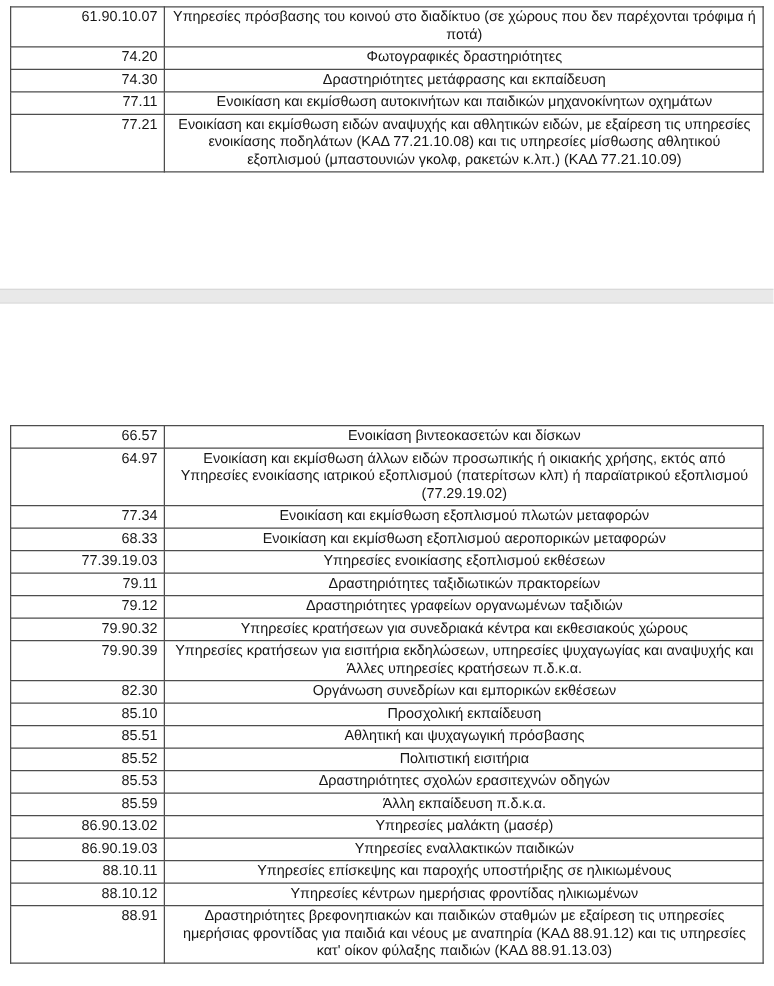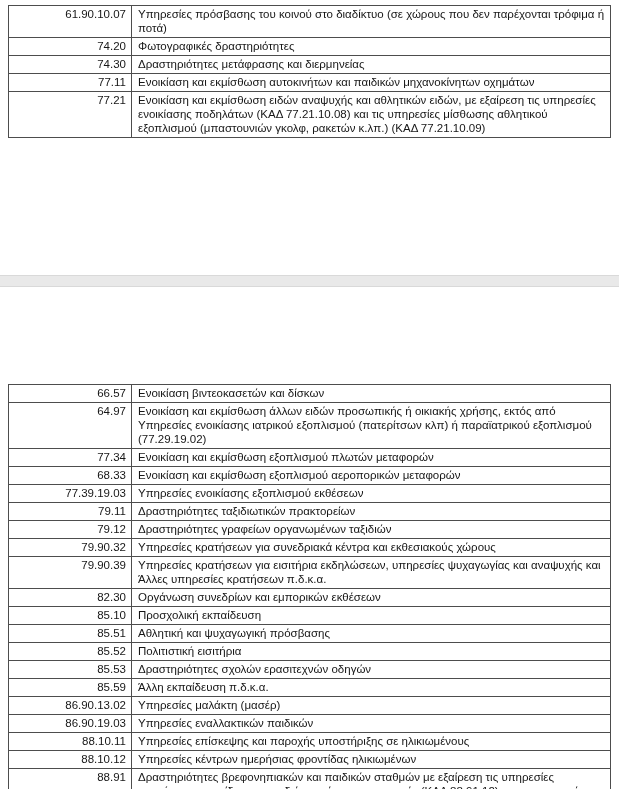--- a/index.html
+++ b/index.html
@@ -9,21 +9,21 @@
   }
   .canvas {
     position: relative;
     width: 619px;
     height: 789px;
     background: #ffffff;
     overflow: hidden;
   }
   .page-section { background: #ffffff; }
   .page-1 {
-    height: 275px;
+    height: 231px;
     box-sizing: border-box;
     padding-top: 5px;
   }
   .page-gap {
     height: 12px;
     box-sizing: border-box;
     background: #e9e9e9;
     border-top: 1px solid #d9d9d9;
     border-bottom: 1px solid #d9d9d9;
   }
@@ -47,42 +47,42 @@
     padding: 1px 5px 2px 6px;
     word-wrap: break-word;
   }
   td.code-cell {
     width: 111px;
     text-align: right;
     padding-right: 7px;
     white-space: nowrap;
   }
   td.desc-cell {
-    text-align: left;
+    text-align: center;
   }
 </style>
 </head>
 <body>
 
 <div class="canvas">
 
   <div class="page-section page-1">
     <table class="kad-table">
       <tbody>
           <tr>
     <td class="code-cell">61.90.10.07</td>
     <td class="desc-cell">Υπηρεσίες πρόσβασης του κοινού στο διαδίκτυο (σε χώρους που δεν παρέχονται τρόφιμα ή ποτά)</td>
   </tr>
           <tr>
     <td class="code-cell">74.20</td>
     <td class="desc-cell">Φωτογραφικές δραστηριότητες</td>
   </tr>
           <tr>
     <td class="code-cell">74.30</td>
-    <td class="desc-cell">Δραστηριότητες μετάφρασης και διερμηνείας</td>
+    <td class="desc-cell">Δραστηριότητες μετάφρασης και εκπαίδευση</td>
   </tr>
           <tr>
     <td class="code-cell">77.11</td>
     <td class="desc-cell">Ενοικίαση και εκμίσθωση αυτοκινήτων και παιδικών μηχανοκίνητων οχημάτων</td>
   </tr>
           <tr>
     <td class="code-cell">77.21</td>
     <td class="desc-cell">Ενοικίαση και εκμίσθωση ειδών αναψυχής και αθλητικών ειδών, με εξαίρεση τις υπηρεσίες ενοικίασης ποδηλάτων (ΚΑΔ 77.21.10.08) και τις υπηρεσίες μίσθωσης αθλητικού εξοπλισμού (μπαστουνιών γκολφ, ρακετών κ.λπ.) (ΚΑΔ 77.21.10.09)</td>
   </tr>
         </tbody>

